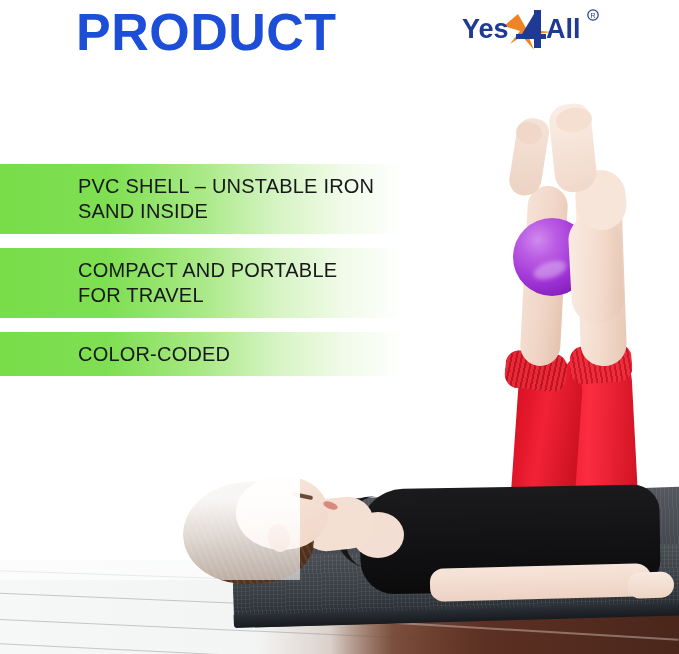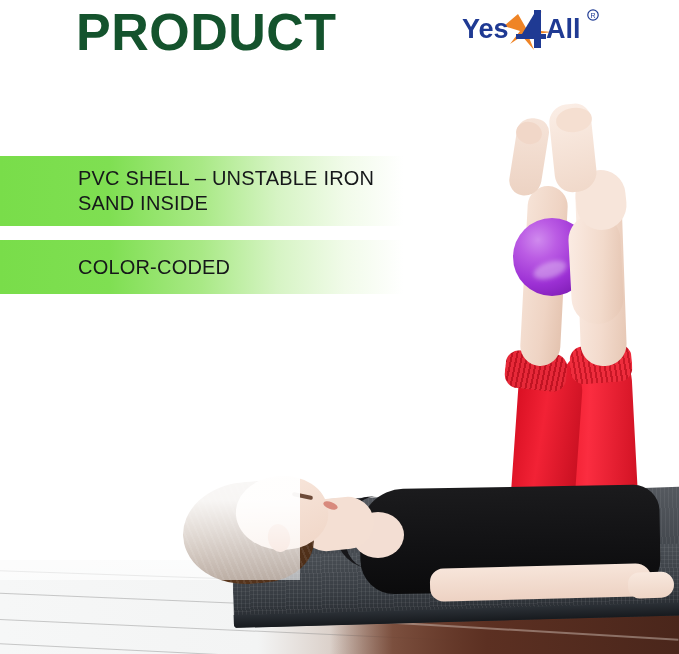--- a/index.html
+++ b/index.html
@@ -452,49 +452,49 @@
     width: 170px;
     height: 46px;
   }
   .logo svg { display: block; }
 
   .title {
     position: absolute;
     left: 76px;
     top: 6px;
     width: 340px;
-    color: #14532d;
+    color: #1d4ed8;
     font-weight: bold;
     font-size: 52px;
     line-height: 52px;
     letter-spacing: 0.5px;
   }
   .title .ln { display: block; white-space: nowrap; }
 
   .bullets {
     position: absolute;
     left: 0;
-    top: 156px;
+    top: 164px;
     width: 420px;
   }
   .bullet {
     position: relative;
     height: 70px;
     margin-bottom: 14px;
     background: linear-gradient(90deg,
       #79dd4a 0%,
       #7fdf52 26%,
       #a9e986 48%,
       #d6f4c4 66%,
       #f1fbe9 82%,
       #ffffff 96%);
     display: flex;
     align-items: center;
   }
-  .bullet.b3 { height: 54px; }
+  .bullet.b3 { height: 44px; }
   .bullet-text {
     margin-left: 78px;
     color: #16181a;
     font-size: 20px;
     line-height: 25px;
     letter-spacing: 0.2px;
     font-weight: 300;
     white-space: pre-line;
     font-stretch: condensed;
   }
@@ -584,19 +584,23 @@
 
     <div class="title">
       <span class="ln">PRODUCT</span>
     </div>
 
     <div class="bullets">
       <div class="bullet b1">
         <div class="bullet-text">PVC SHELL – UNSTABLE IRON
 SAND INSIDE</div>
       </div>
+      <div class="bullet b2">
+        <div class="bullet-text">COMPACT AND PORTABLE
+FOR TRAVEL</div>
+      </div>
       <div class="bullet b3">
         <div class="bullet-text">COLOR-CODED</div>
       </div>
     </div>
 
   </div>
 </div>
 
 </body></html>

